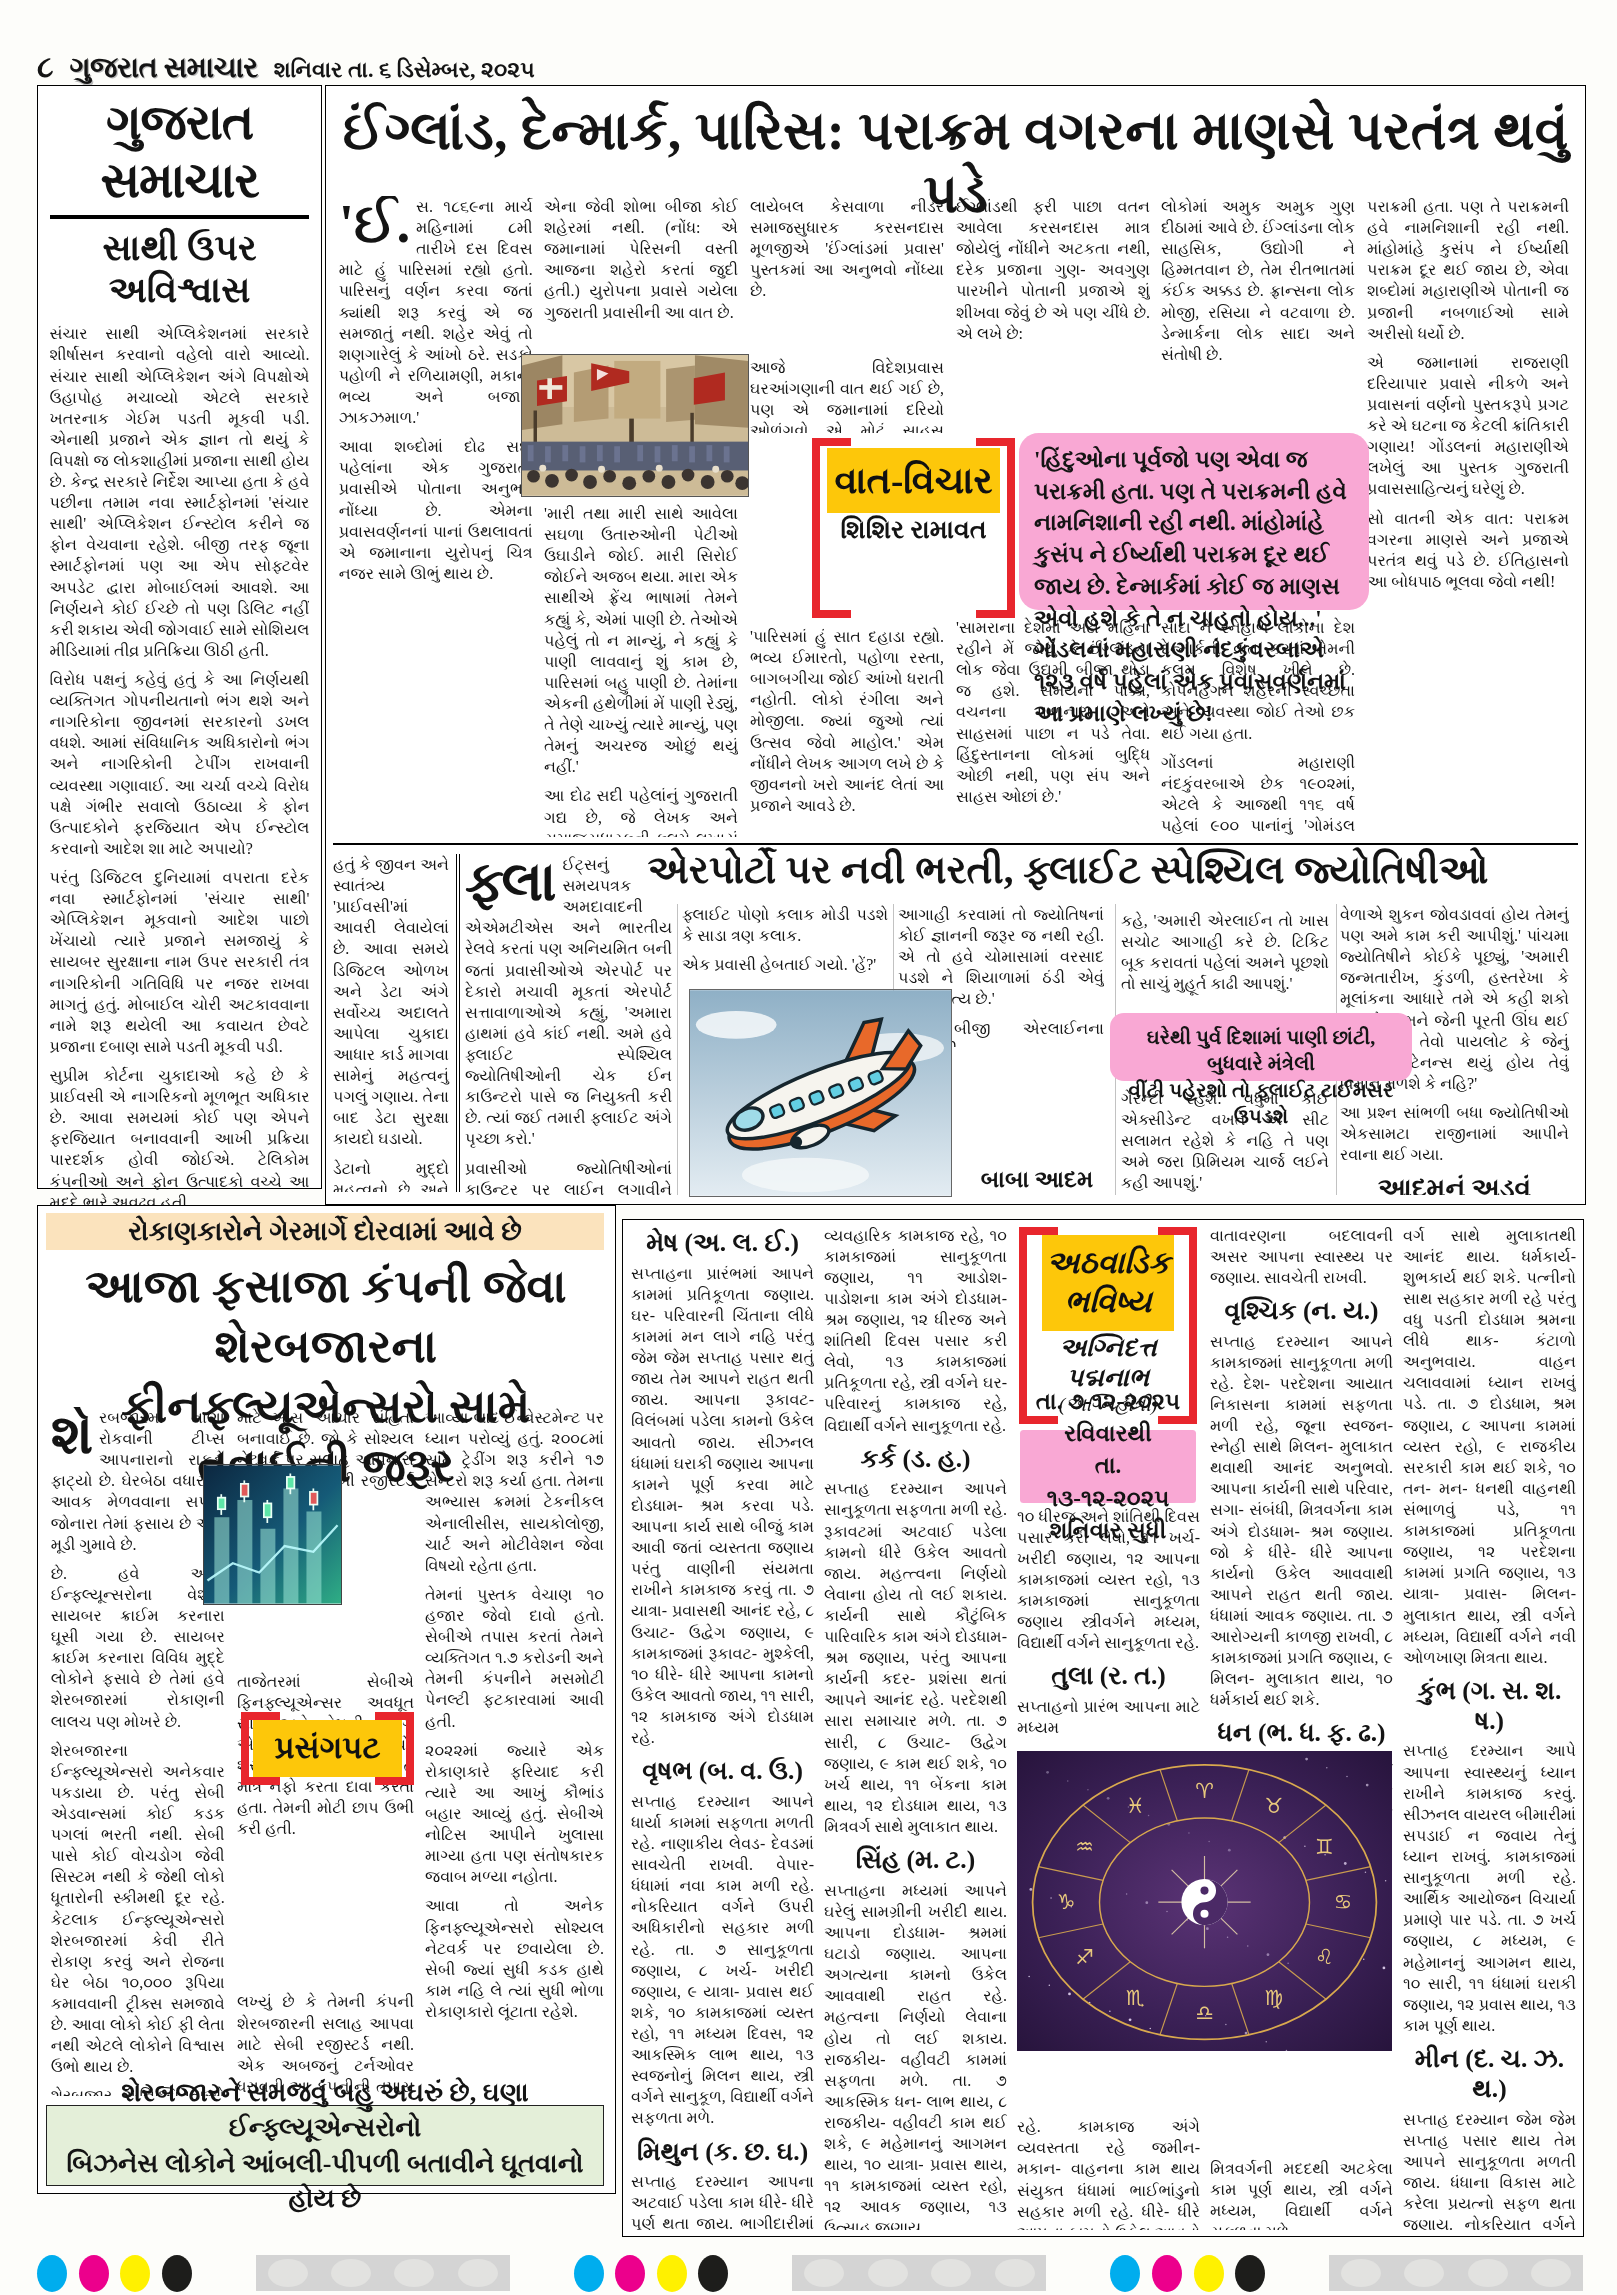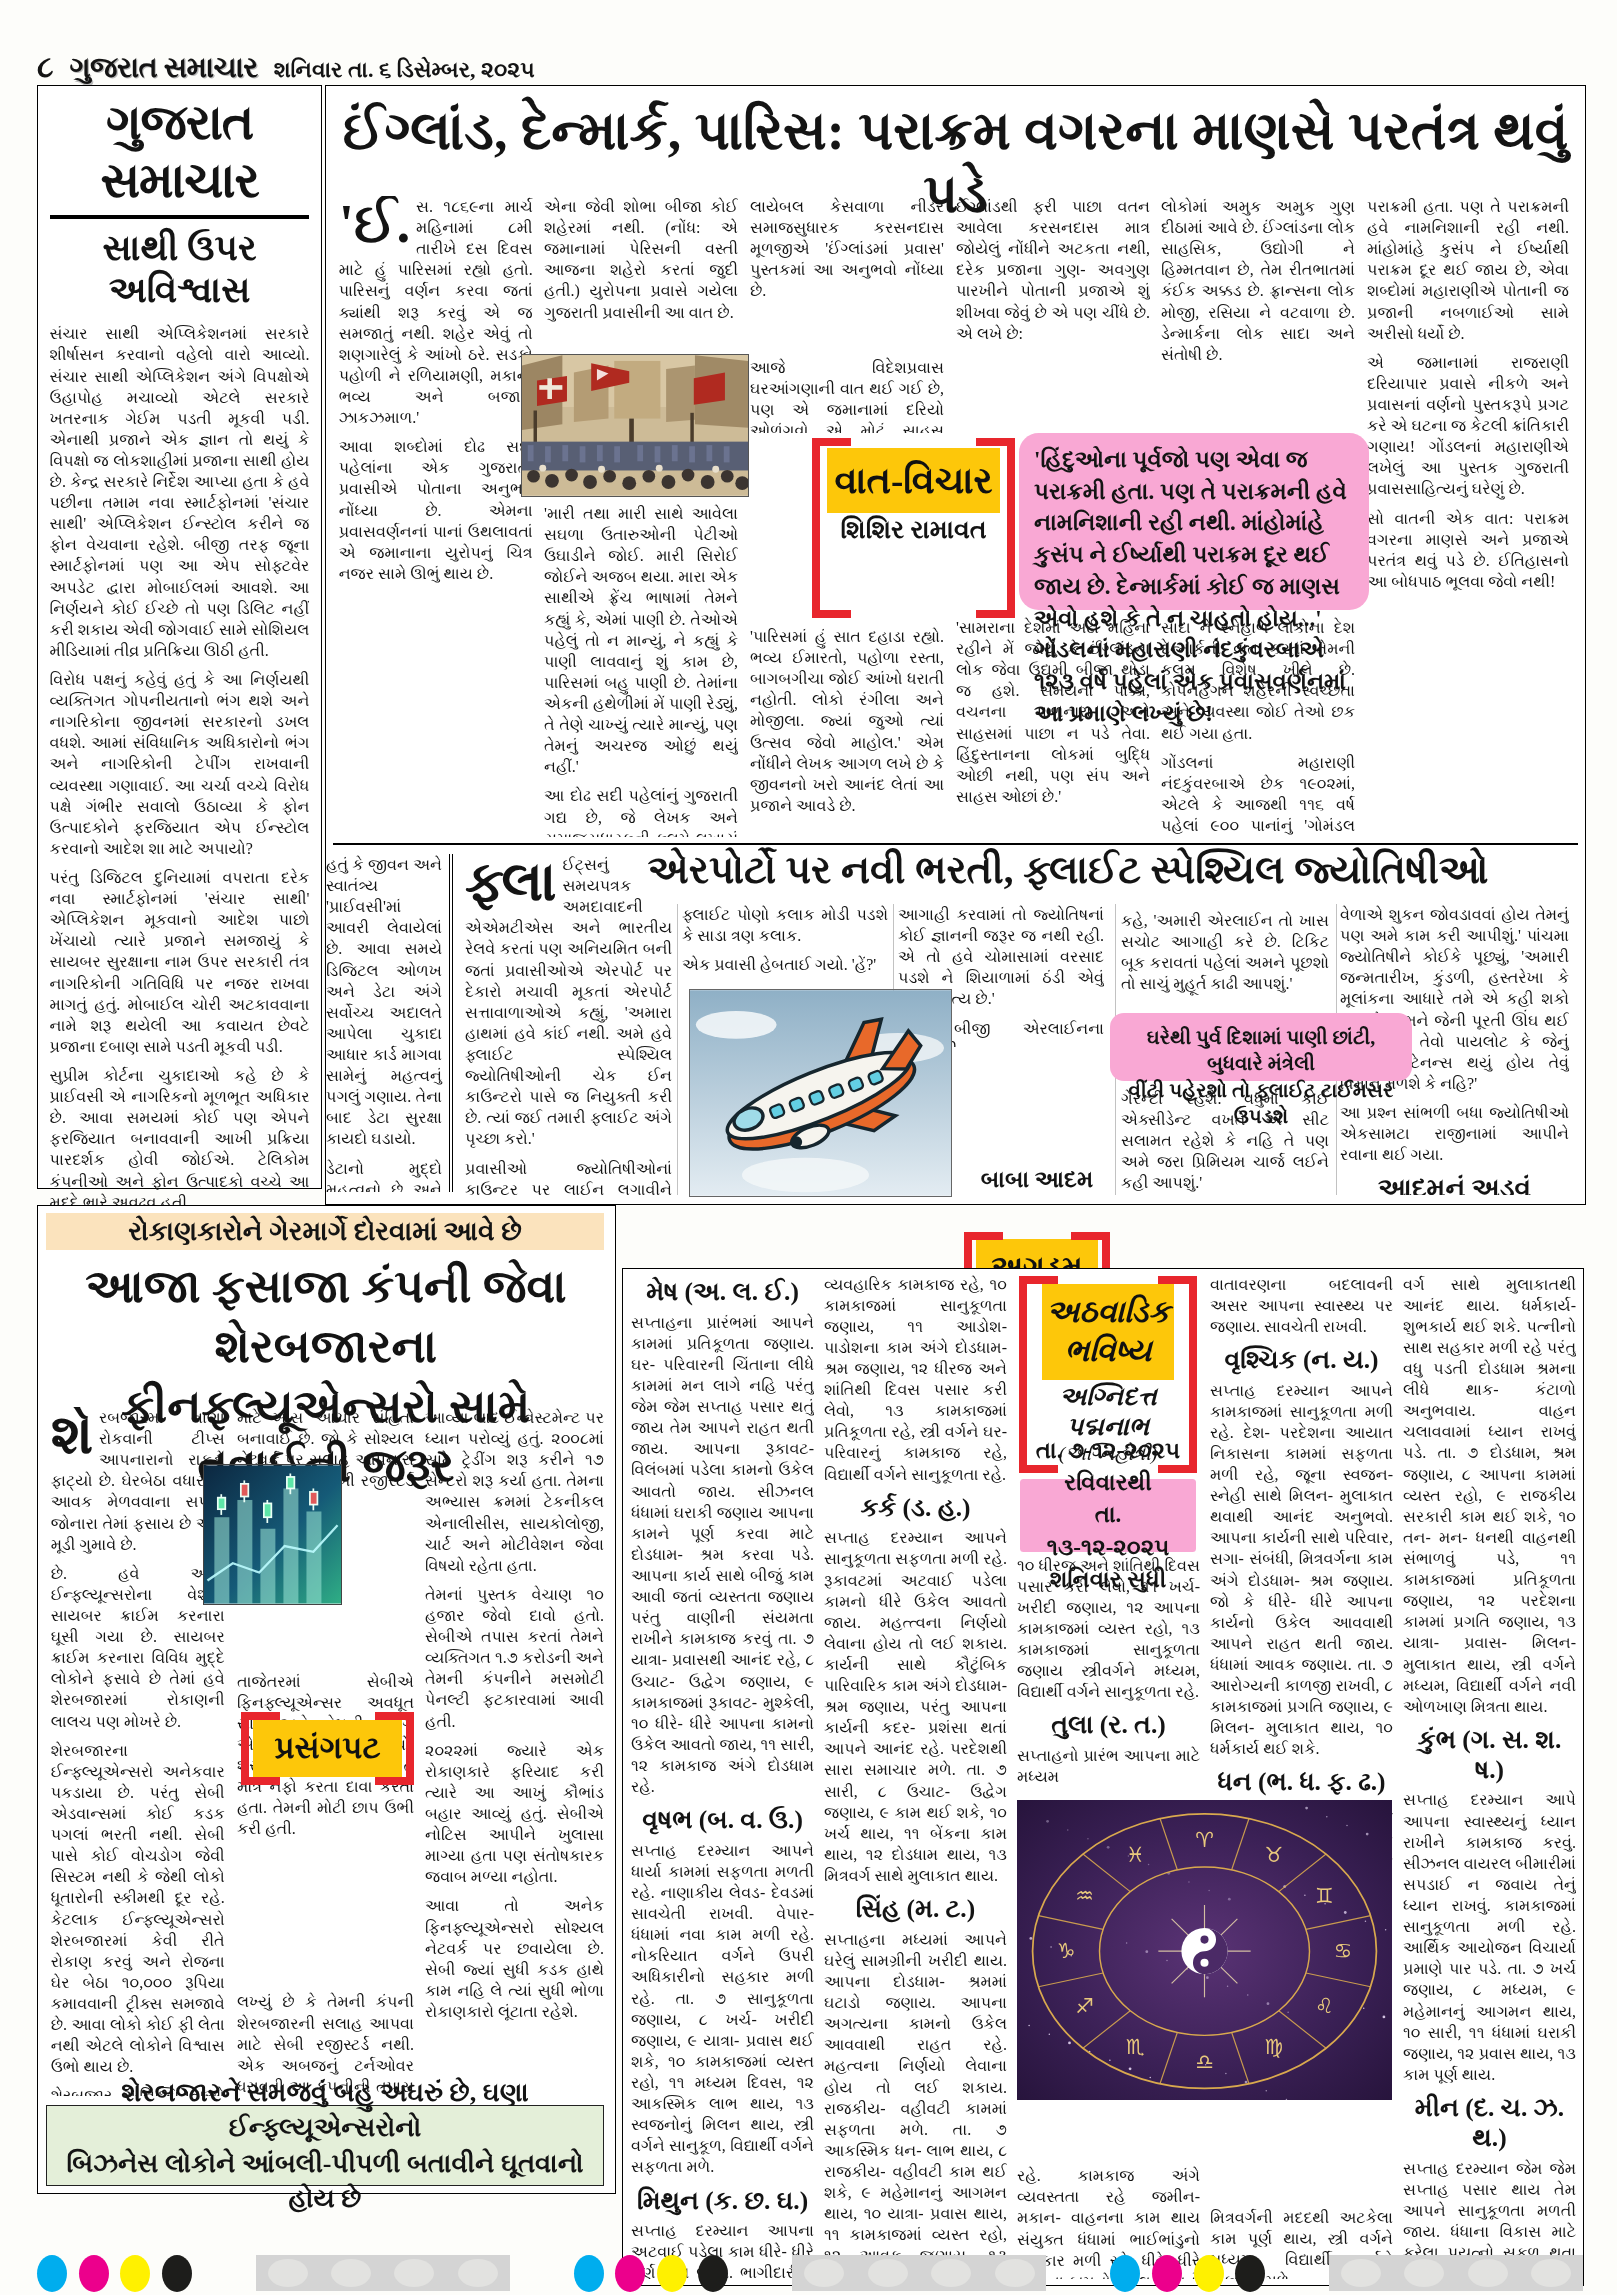--- a/index.html
+++ b/index.html
@@ -48,21 +48,21 @@
   #mc4b{left:630px;top:531px;width:194px;height:219px;}
   #mc5a{left:835px;top:110px;width:194px;height:229px;}
   #mc5b{left:835px;top:531px;width:194px;height:219px;}
   #mc6{left:1041px;top:110px;width:202px;height:641px;}
   #painting{left:195px;top:268px;width:226px;height:141px;border:0.6px solid #555;}
   #vv-box{left:486px;top:352px;width:203px;height:180px;box-sizing:border-box;}
   #vv-box .yellow{font-size:37px;}
   #quote-box{left:693px;top:347px;width:350px;height:177px;box-sizing:border-box;
              font-size:23px;line-height:1.38;}
   #section-rule{left:7px;top:757px;width:1245px;border-top:2.3px solid #000;height:0;}
-  #leg-col{left:0;top:768px;width:116px;height:338px;border-right:4px double #000;padding-right:7px;}
+  #leg-col{left:7px;top:768px;width:116px;height:338px;border-right:4px double #000;padding-right:7px;}
   #airport-headline{position:absolute;left:248px;top:761px;width:988px;text-align:center;
                     font-size:39px;font-weight:bold;}
   #ac1{left:139px;top:768px;width:207px;height:341px;}
   #ac2a{left:356px;top:818px;width:206px;height:82px;}
   #plane{left:363px;top:903px;width:261px;height:206px;border:0.6px solid #666;}
   #ac3a{left:572px;top:818px;width:206px;height:143px;}
   #agadam-box{left:638px;top:966px;width:146px;box-sizing:border-box;padding:7px 11.6px;}
   #agadam-box .yellow{font-size:30px;}
   #agadam-author{position:absolute;left:638px;top:1081px;width:146px;text-align:center;
                  font-size:23px;font-weight:bold;}
@@ -82,21 +82,21 @@
   #mm1{left:12.7px;top:201px;width:174px;height:689px;}
   #mm2{left:199px;top:201px;width:177px;height:689px;}
   #mm3{left:387px;top:201px;width:179px;height:689px;}
   #stock-photo{left:165px;top:258px;width:137px;height:139px;border:0.6px solid #444;}
   #prasang-box{left:203px;top:506px;width:173px;box-sizing:border-box;padding:8px 11.6px;}
   #prasang-box .yellow{font-size:31px;}
   #market-green-strip{position:absolute;left:8px;top:899px;width:558px;height:81px;background:#e4efd9;
      border:1.7px solid #222;box-sizing:border-box;display:flex;flex-direction:column;align-items:center;
      justify-content:center;font-size:26px;font-weight:bold;line-height:1.35;text-align:center;}
   
-  #horo-box{left:622px;top:1268px;width:962px;height:1018px;border:1.7px solid #000;background:#fff;box-sizing:border-box;}
+  #horo-box{left:622px;top:1219px;width:962px;height:1018px;border:1.7px solid #000;background:#fff;box-sizing:border-box;}
   #hc1{left:8px;top:4.6px;width:183px;height:1005px;}
   #hc2{left:201px;top:4.6px;width:183px;height:1005px;}
   #hc3{left:394px;top:4.6px;width:183px;height:1005px;}
   #hc4{left:587px;top:4.6px;width:183px;height:1005px;}
   #hc5{left:780px;top:4.6px;width:173px;height:1005px;}
   #weekly-box{left:396px;top:7px;width:178px;box-sizing:border-box;padding:8px 23px;font-style:italic;}
   #weekly-box .yellow{font-size:31px;}
   #dates-box{left:397px;top:210px;width:176px;height:73px;box-sizing:border-box;border-radius:3.5px;
              font-size:23px;line-height:1.4;text-align:center;display:flex;flex-direction:column;justify-content:center;}
   #zodiac{left:394px;top:531px;width:375px;height:300px;}

